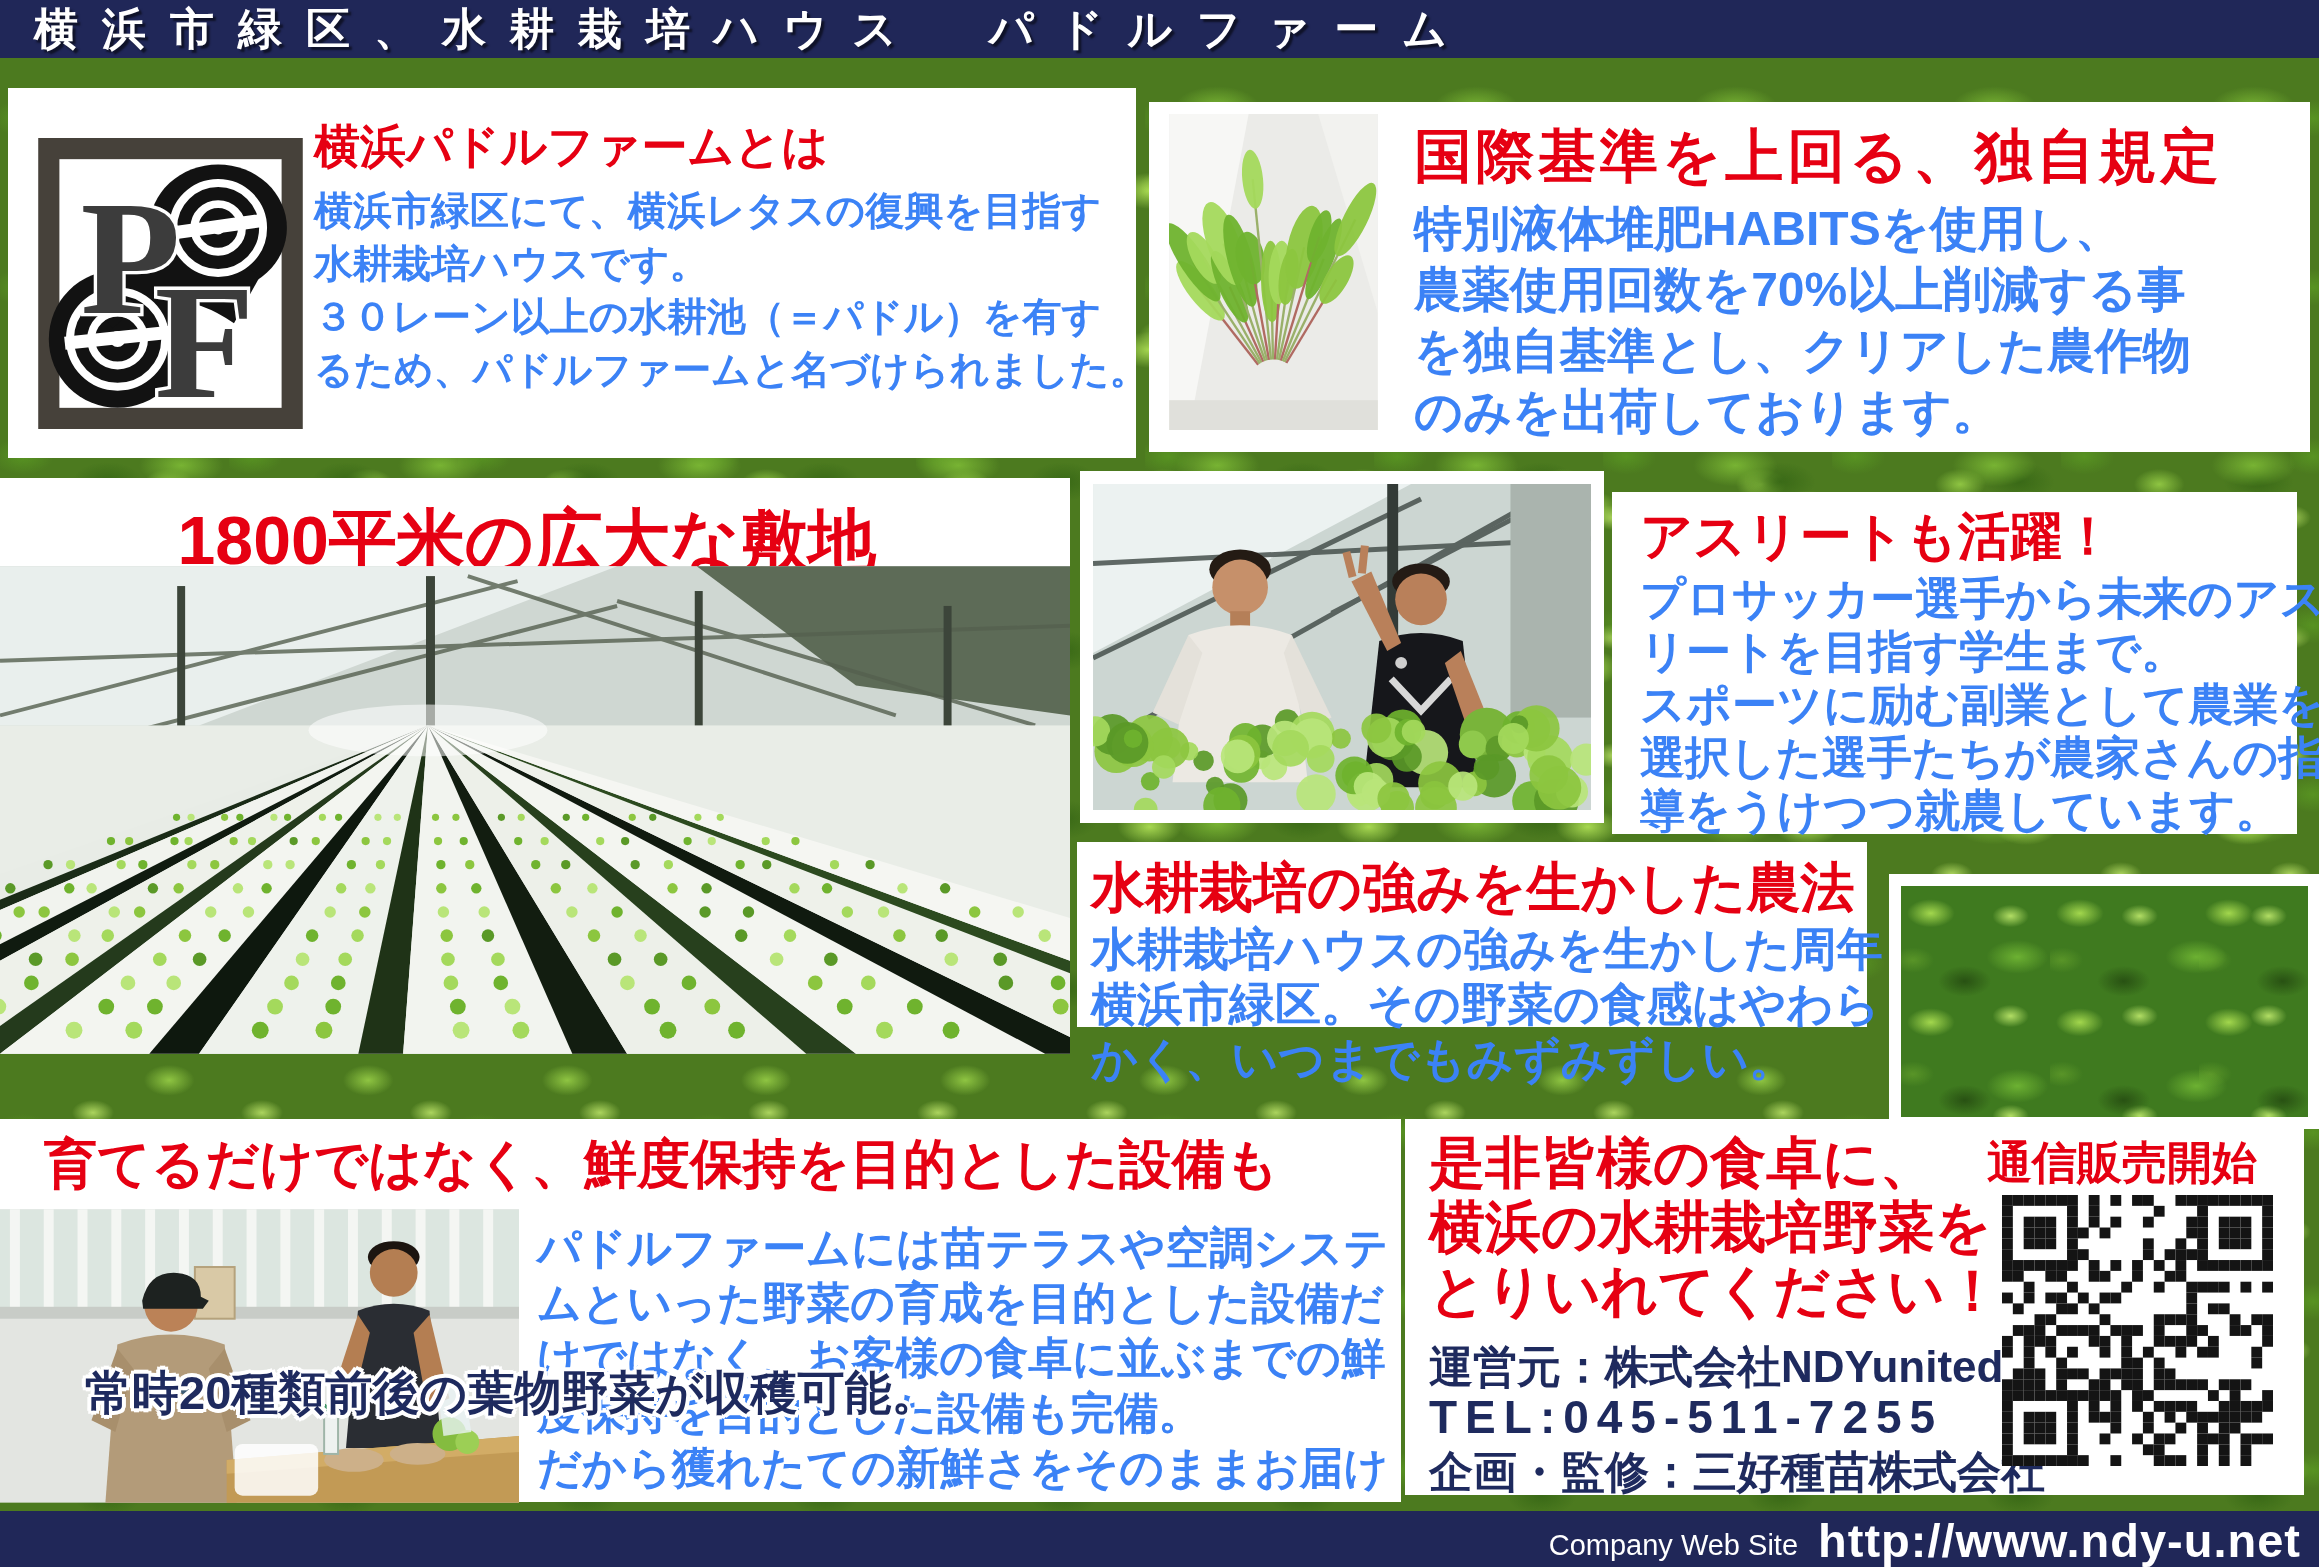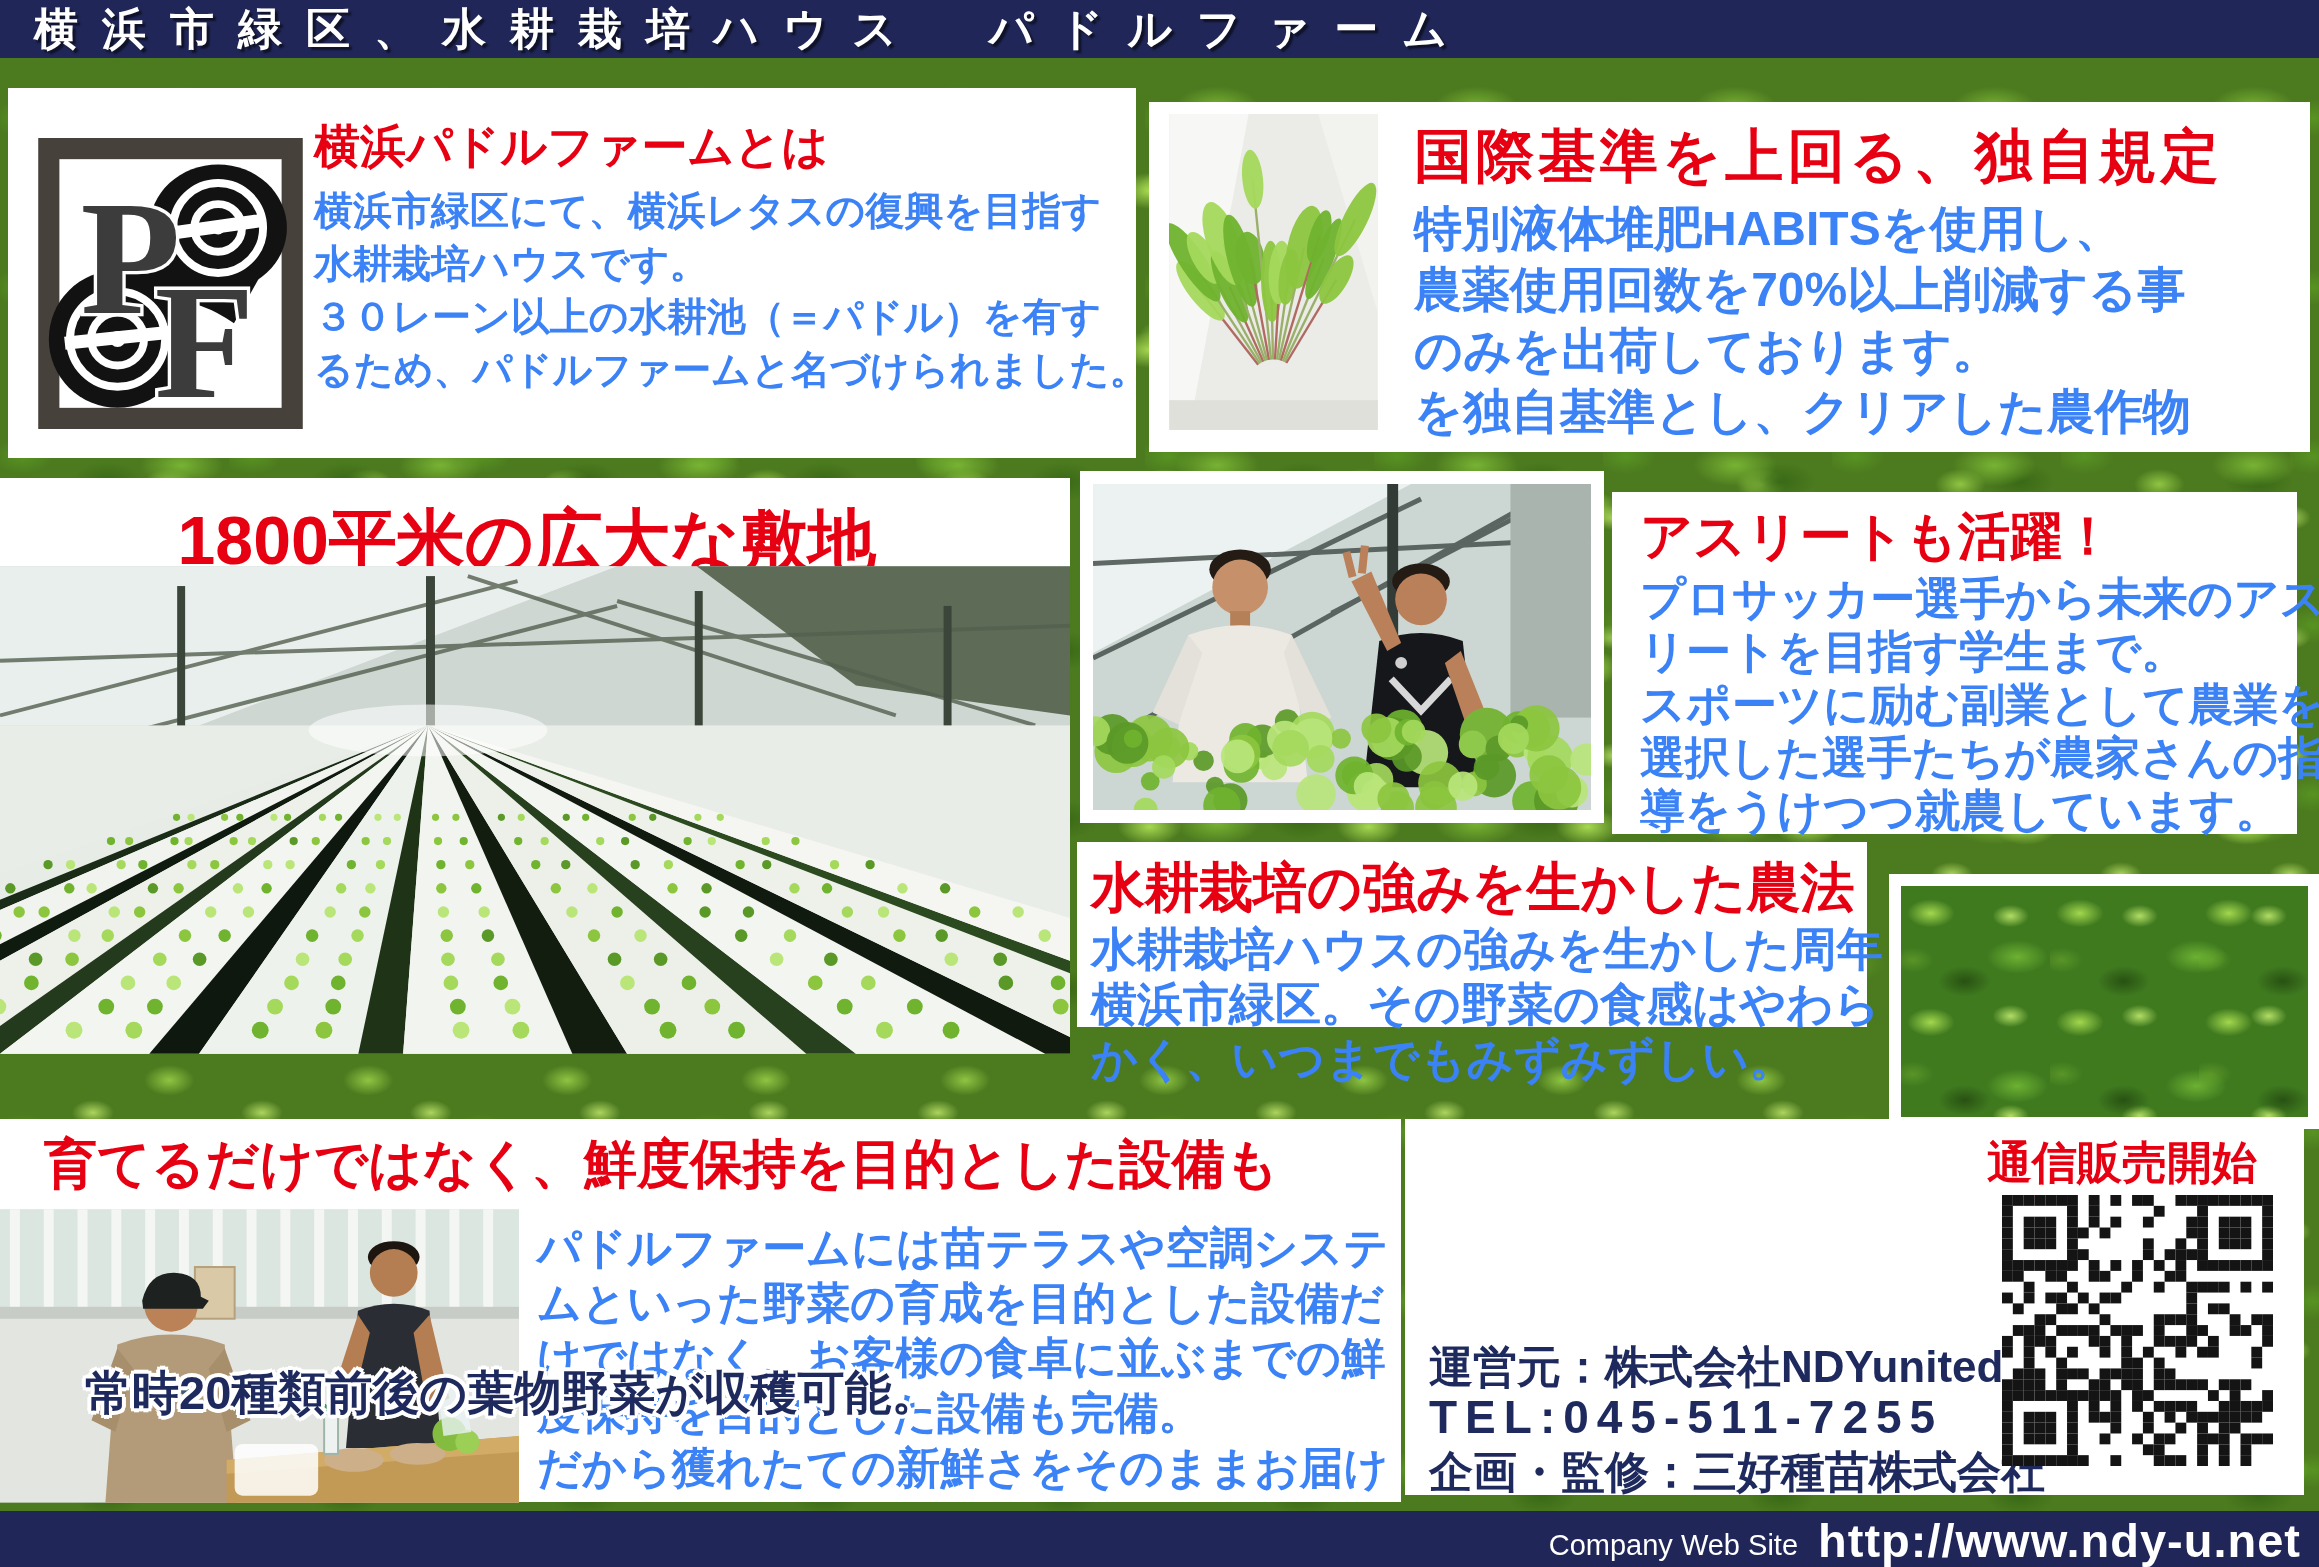--- a/index.html
+++ b/index.html
@@ -144,22 +144,22 @@
             <line x1="117.87595187275136" y1="250.57081748244718" x2="168.33962921258234" y2="166.58515468180974" stroke="#b06a62" stroke-width="2.4"></line>
             <ellipse cx="168.33962921258234" cy="166.58515468180974" rx="11.289558955603074" ry="27.69775875736855" transform="rotate(31 168.33962921258234 166.58515468180974)" fill="#8cc63f" opacity="0.95"></ellipse>
           </g>
         <rect x="0" y="288" width="210" height="30" fill="#e0e0db"></rect>
       </svg>
     </div>
     <h2 class="red-h">国際基準を上回る、独自規定</h2>
     <div class="body-txt">
       <div>特別液体堆肥HABITSを使用し、</div>
       <div>農薬使用回数を70%以上削減する事</div>
+      <div>を独自基準とし、クリアした農作物</div>
       <div>のみを出荷しております。</div>
-      <div>を独自基準とし、クリアした農作物</div>
     </div>
   </section>
 
   <section class="panel" id="p-site" style="left:0;top:478px;width:1070px;height:575px">
     <h2 class="red-h">1800平米の広大な敷地</h2>
     <div class="photo">
       <svg id="gh" viewBox="0 0 1075 490" width="1070" height="488">
         <rect width="1075" height="175" fill="#cfd7d2"></rect>
         <polygon points="0,0 620,0 200,160 0,160" fill="#e9efed"></polygon>
         <polygon points="700,0 1075,0 1075,150 860,120" fill="#5d6b57"></polygon>
@@ -593,20 +593,25 @@
     <div class="body-txt">
       <div>パドルファームには苗テラスや空調システ</div>
       <div>ムといった野菜の育成を目的とした設備だ</div>
       <div>けではなく、お客様の食卓に並ぶまでの鮮</div>
       <div>度保持を目的とした設備も完備。</div>
       <div>だから獲れたての新鮮さをそのままお届け！</div>
     </div>
   </section>
 
   <section class="panel" id="p-cta" style="left:1405px;top:1119px;width:899px;height:376px">
+    <div class="head">
+      <div>是非皆様の食卓に、</div>
+      <div>横浜の水耕栽培野菜を</div>
+      <div>とりいれてください！</div>
+    </div>
     <div class="op navy">運営元：株式会社NDYunited</div>
     <div class="tel navy">TEL:045-511-7255</div>
     <div class="sv navy">企画・監修：三好種苗株式会社</div>
     <div class="mail">通信販売開始</div>
     <div class="qr">
       <svg id="qr" viewBox="0 0 250 250" width="271" height="271">
         <rect width="250" height="250" fill="#ffffff"></rect>
       <rect x="0" y="0" width="10" height="10" fill="#141414"></rect>
           <rect x="10" y="0" width="10" height="10" fill="#141414"></rect>
           <rect x="20" y="0" width="10" height="10" fill="#141414"></rect>

